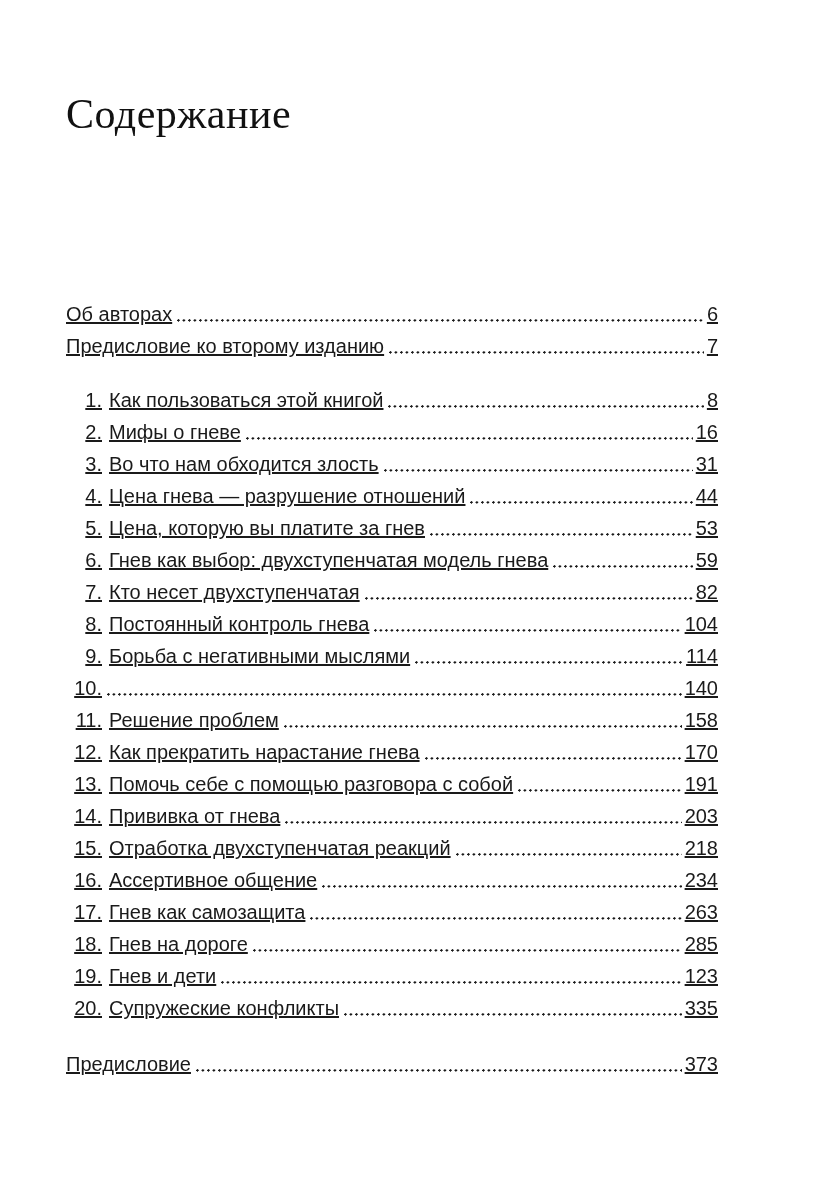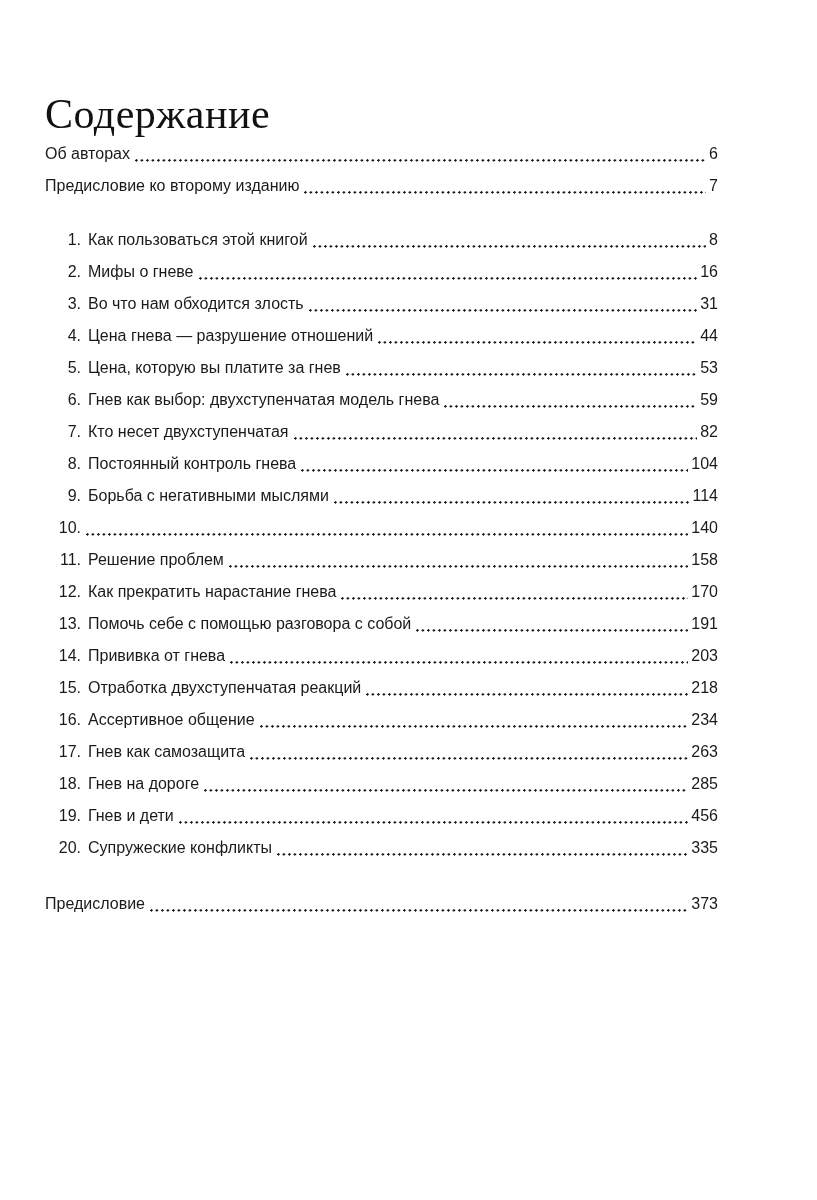--- a/index.html
+++ b/index.html
@@ -9,33 +9,35 @@
     height: 1200px;
     margin: 0 auto;
     font-family: "Liberation Sans", sans-serif;
     color: #1a1a1a;
     overflow: hidden;
   }
   .page {
     width: 817px;
     height: 1200px;
     background: #ffffff;
-    padding: 90px 99px 0 45px;
+    padding: 90px 99px 0 66px;
   }
   .page-title {
     font-family: "Liberation Serif", serif;
     font-weight: 400;
     font-size: 42px;
     line-height: 1.15;
     letter-spacing: 0.5px;
     color: #111111;
   }
   .toc {
-    font-size: 16px;
+    margin-top: 160px;
+    font-size: 20px;
     color: #1a1a1a;
+    text-decoration: underline;
   }
   .toc-row {
     display: flex;
     align-items: flex-end;
     line-height: 32px;
     white-space: nowrap;
   }
   .toc-num {
     width: 36px;
     text-align: right;
@@ -192,21 +194,21 @@
       <div class="toc-row">
         <span class="toc-num">18.</span>
         <span class="toc-title">Гнев на дороге</span>
         <span class="dot-leader"></span>
         <span class="toc-page">285</span>
       </div>
       <div class="toc-row">
         <span class="toc-num">19.</span>
         <span class="toc-title">Гнев и дети</span>
         <span class="dot-leader"></span>
-        <span class="toc-page">456</span>
+        <span class="toc-page">123</span>
       </div>
       <div class="toc-row">
         <span class="toc-num">20.</span>
         <span class="toc-title">Супружеские конфликты</span>
         <span class="dot-leader"></span>
         <span class="toc-page">335</span>
       </div>
     </div>
 
     <div class="back-matter">

